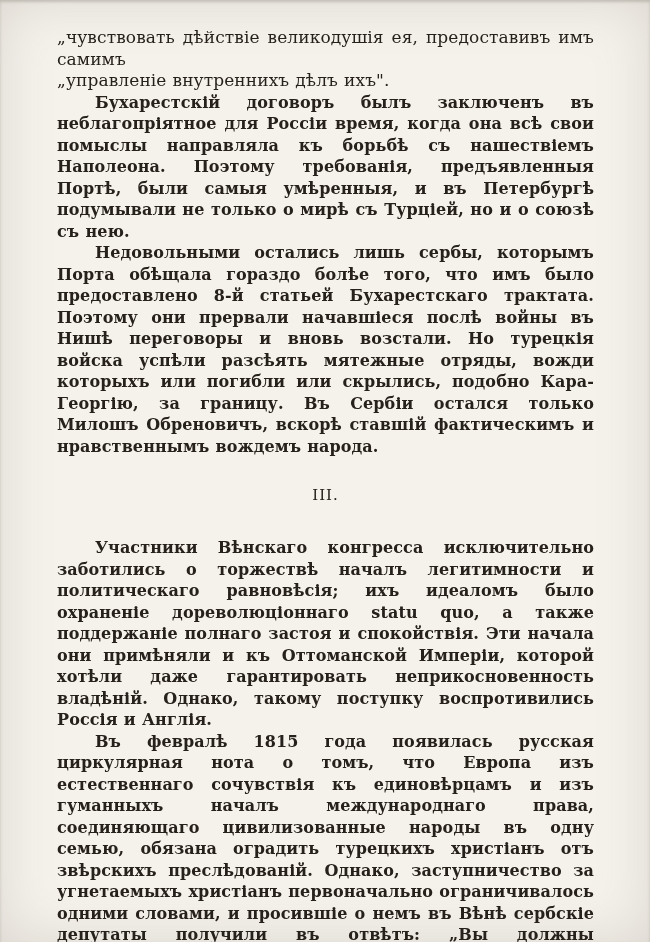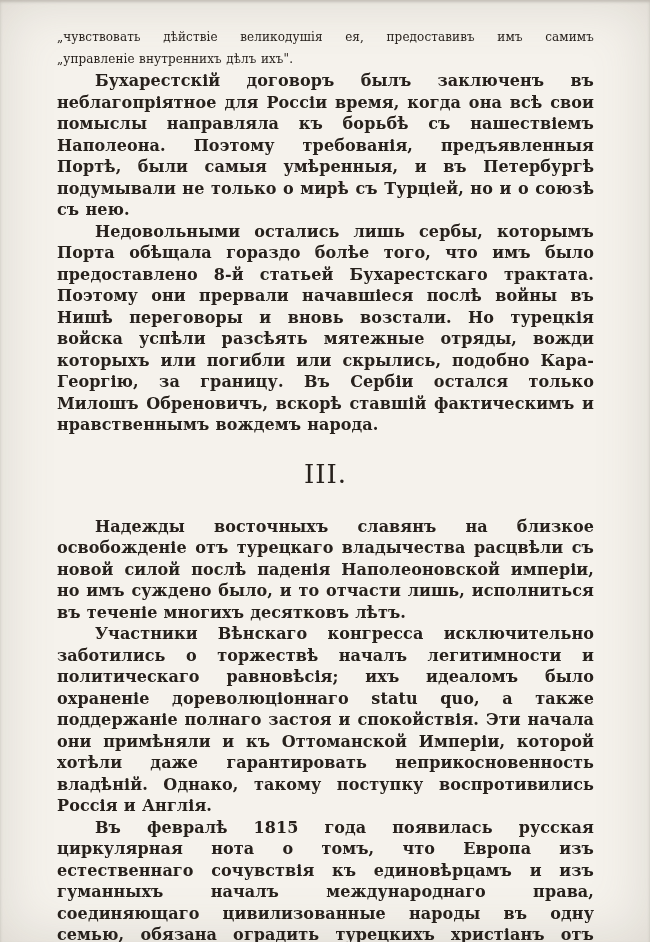--- a/index.html
+++ b/index.html
@@ -24,32 +24,32 @@
   .para {
     margin: 0;
     font-size: 16px;
     line-height: 21.5px;
     text-align: justify;
     letter-spacing: 0.1px;
     word-spacing: 0.5px;
   }
   .para.indent { text-indent: 38px; font-weight: bold; }
   .quote-line {
-    font-size: 12px;
+    font-size: 17px;
     line-height: 21.5px;
     letter-spacing: 0.1px;
   }
   .quote-line.stretch {
     text-align: justify;
     text-align-last: justify;
   }
   .section-heading {
     margin: 27px 0 31px 0;
     text-align: center;
-    font-size: 26px;
+    font-size: 15px;
     font-weight: normal;
     line-height: 22px;
     letter-spacing: 1px;
   }
 </style>
 </head>
 <body>
 
 <div class="scan-page">
 
@@ -57,19 +57,18 @@
     <div class="quote-line stretch">„чувствовать дѣйствіе великодушія ея, предоставивъ имъ самимъ</div>
     <div class="quote-line">„управленіе внутреннихъ дѣлъ ихъ".</div>
   </div>
 
   <p class="para indent">Бухарестскій договоръ былъ заключенъ въ неблагопріятное для Россіи время, когда она всѣ свои помыслы направляла къ борьбѣ съ нашествіемъ Наполеона. Поэтому требованія, предъявленныя Портѣ, были самыя умѣренныя, и въ Петербургѣ подумывали не только о мирѣ съ Турціей, но и о союзѣ съ нею.</p>
 
   <p class="para indent">Недовольными остались лишь сербы, которымъ Порта обѣщала гораздо болѣе того, что имъ было предоставлено 8-й статьей Бухарестскаго трактата. Поэтому они прервали начавшіеся послѣ войны въ Нишѣ переговоры и вновь возстали. Но турецкія войска успѣли разсѣять мятежные отряды, вожди которыхъ или погибли или скрылись, подобно Кара-Георгію, за границу. Въ Сербіи остался только Милошъ Обреновичъ, вскорѣ ставшій фактическимъ и нравственнымъ вождемъ народа.</p>
 
   <h2 class="section-heading">III.</h2>
 
-  <p class="para indent">Надежды восточныхъ славянъ на близкое освобожденіе отъ турецкаго владычества расцвѣли съ новой силой послѣ паденія Наполеоновской имперіи, но имъ суждено было, и то отчасти лишь, исполниться въ теченіе многихъ десятковъ лѣтъ.</p>
 
   <p class="para indent">Участники Вѣнскаго конгресса исключительно заботились о торжествѣ началъ легитимности и политическаго равновѣсія; ихъ идеаломъ было охраненіе дореволюціоннаго statu quo, а также поддержаніе полнаго застоя и спокойствія. Эти начала они примѣняли и къ Оттоманской Имперіи, которой хотѣли даже гарантировать неприкосновенность владѣній. Однако, такому поступку воспротивились Россія и Англія.</p>
 
   <p class="para indent">Въ февралѣ 1815 года появилась русская циркулярная нота о томъ, что Европа изъ естественнаго сочувствія къ единовѣрцамъ и изъ гуманныхъ началъ международнаго права, соединяющаго цивилизованные народы въ одну семью, обязана оградить турецкихъ христіанъ отъ звѣрскихъ преслѣдованій. Однако, заступничество за угнетаемыхъ христіанъ первоначально ограничивалось одними словами, и просившіе о немъ въ Вѣнѣ сербскіе депутаты получили въ отвѣтъ: „Вы должны дѣйствовать одни".</p>
 
 </div>
 
 </body></html>

